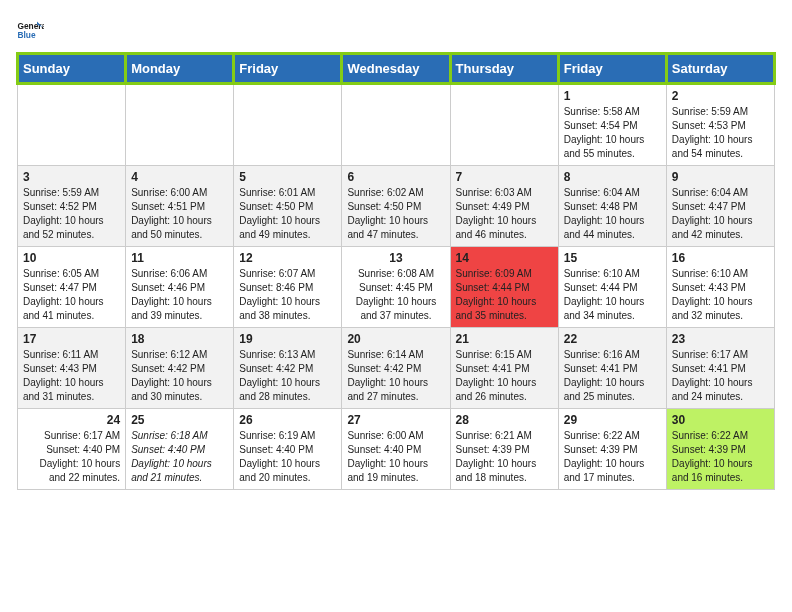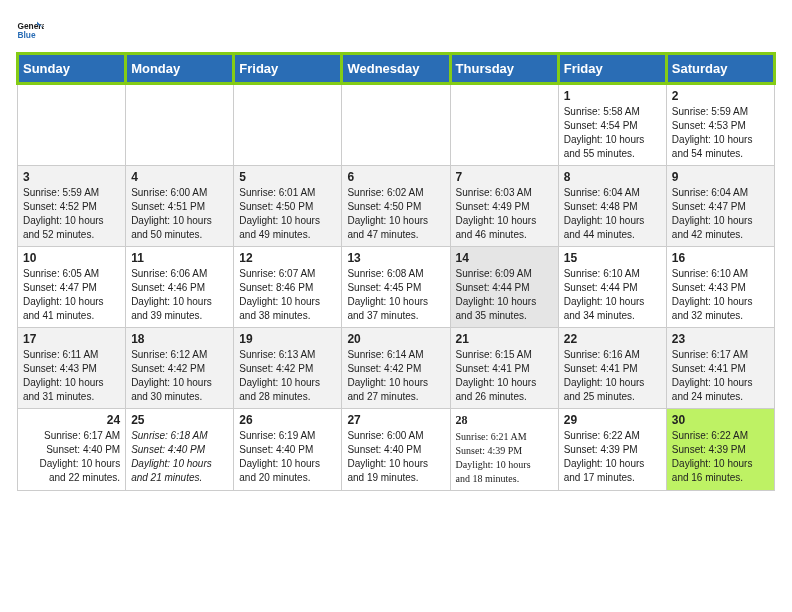--- a/index.html
+++ b/index.html
@@ -209,28 +209,28 @@
 Daylight: 10 hours
 and 39 minutes.</div>
         </td>
         <td style="background: rgb(255, 255, 255); border-radius: 17px;">
           <span class="day-number">12</span>
           <div class="day-info" style="white-space: pre-line;">Sunrise: 6:07 AM
 Sunset: 8:46 PM
 Daylight: 10 hours
 and 38 minutes.</div>
         </td>
-        <td style="background: rgb(255, 255, 255);">
+        <td style="background: rgb(255, 255, 255); text-align: center;">
           <span class="day-number">13</span>
           <div class="day-info" style="white-space: pre-line;">Sunrise: 6:08 AM
 Sunset: 4:45 PM
 Daylight: 10 hours
 and 37 minutes.</div>
         </td>
-        <td style="background: #e5e5e5;">
+        <td style="background: #ef4444;">
           <span class="day-number">14</span>
           <div class="day-info" style="white-space: pre-line;">Sunrise: 6:09 AM
 Sunset: 4:44 PM
 Daylight: 10 hours
 and 35 minutes.</div>
         </td>
         <td style="background: rgb(255, 255, 255);">
           <span class="day-number">15</span>
           <div class="day-info" style="white-space: pre-line;">Sunrise: 6:10 AM
 Sunset: 4:44 PM
@@ -318,21 +318,21 @@
 Daylight: 10 hours
 and 20 minutes.</div>
         </td>
         <td style="background: rgb(255, 255, 255);">
           <span class="day-number">27</span>
           <div class="day-info" style="white-space: pre-line;">Sunrise: 6:00 AM
 Sunset: 4:40 PM
 Daylight: 10 hours
 and 19 minutes.</div>
         </td>
-        <td style="background: rgb(255, 255, 255); font-family: Liberation Serif, serif;">
+        <td style="background: rgb(255, 255, 255);">
           <span class="day-number">28</span>
           <div class="day-info" style="white-space: pre-line;">Sunrise: 6:21 AM
 Sunset: 4:39 PM
 Daylight: 10 hours
 and 18 minutes.</div>
         </td>
         <td style="background: rgb(255, 255, 255);">
           <span class="day-number">29</span>
           <div class="day-info" style="white-space: pre-line;">Sunrise: 6:22 AM
 Sunset: 4:39 PM

